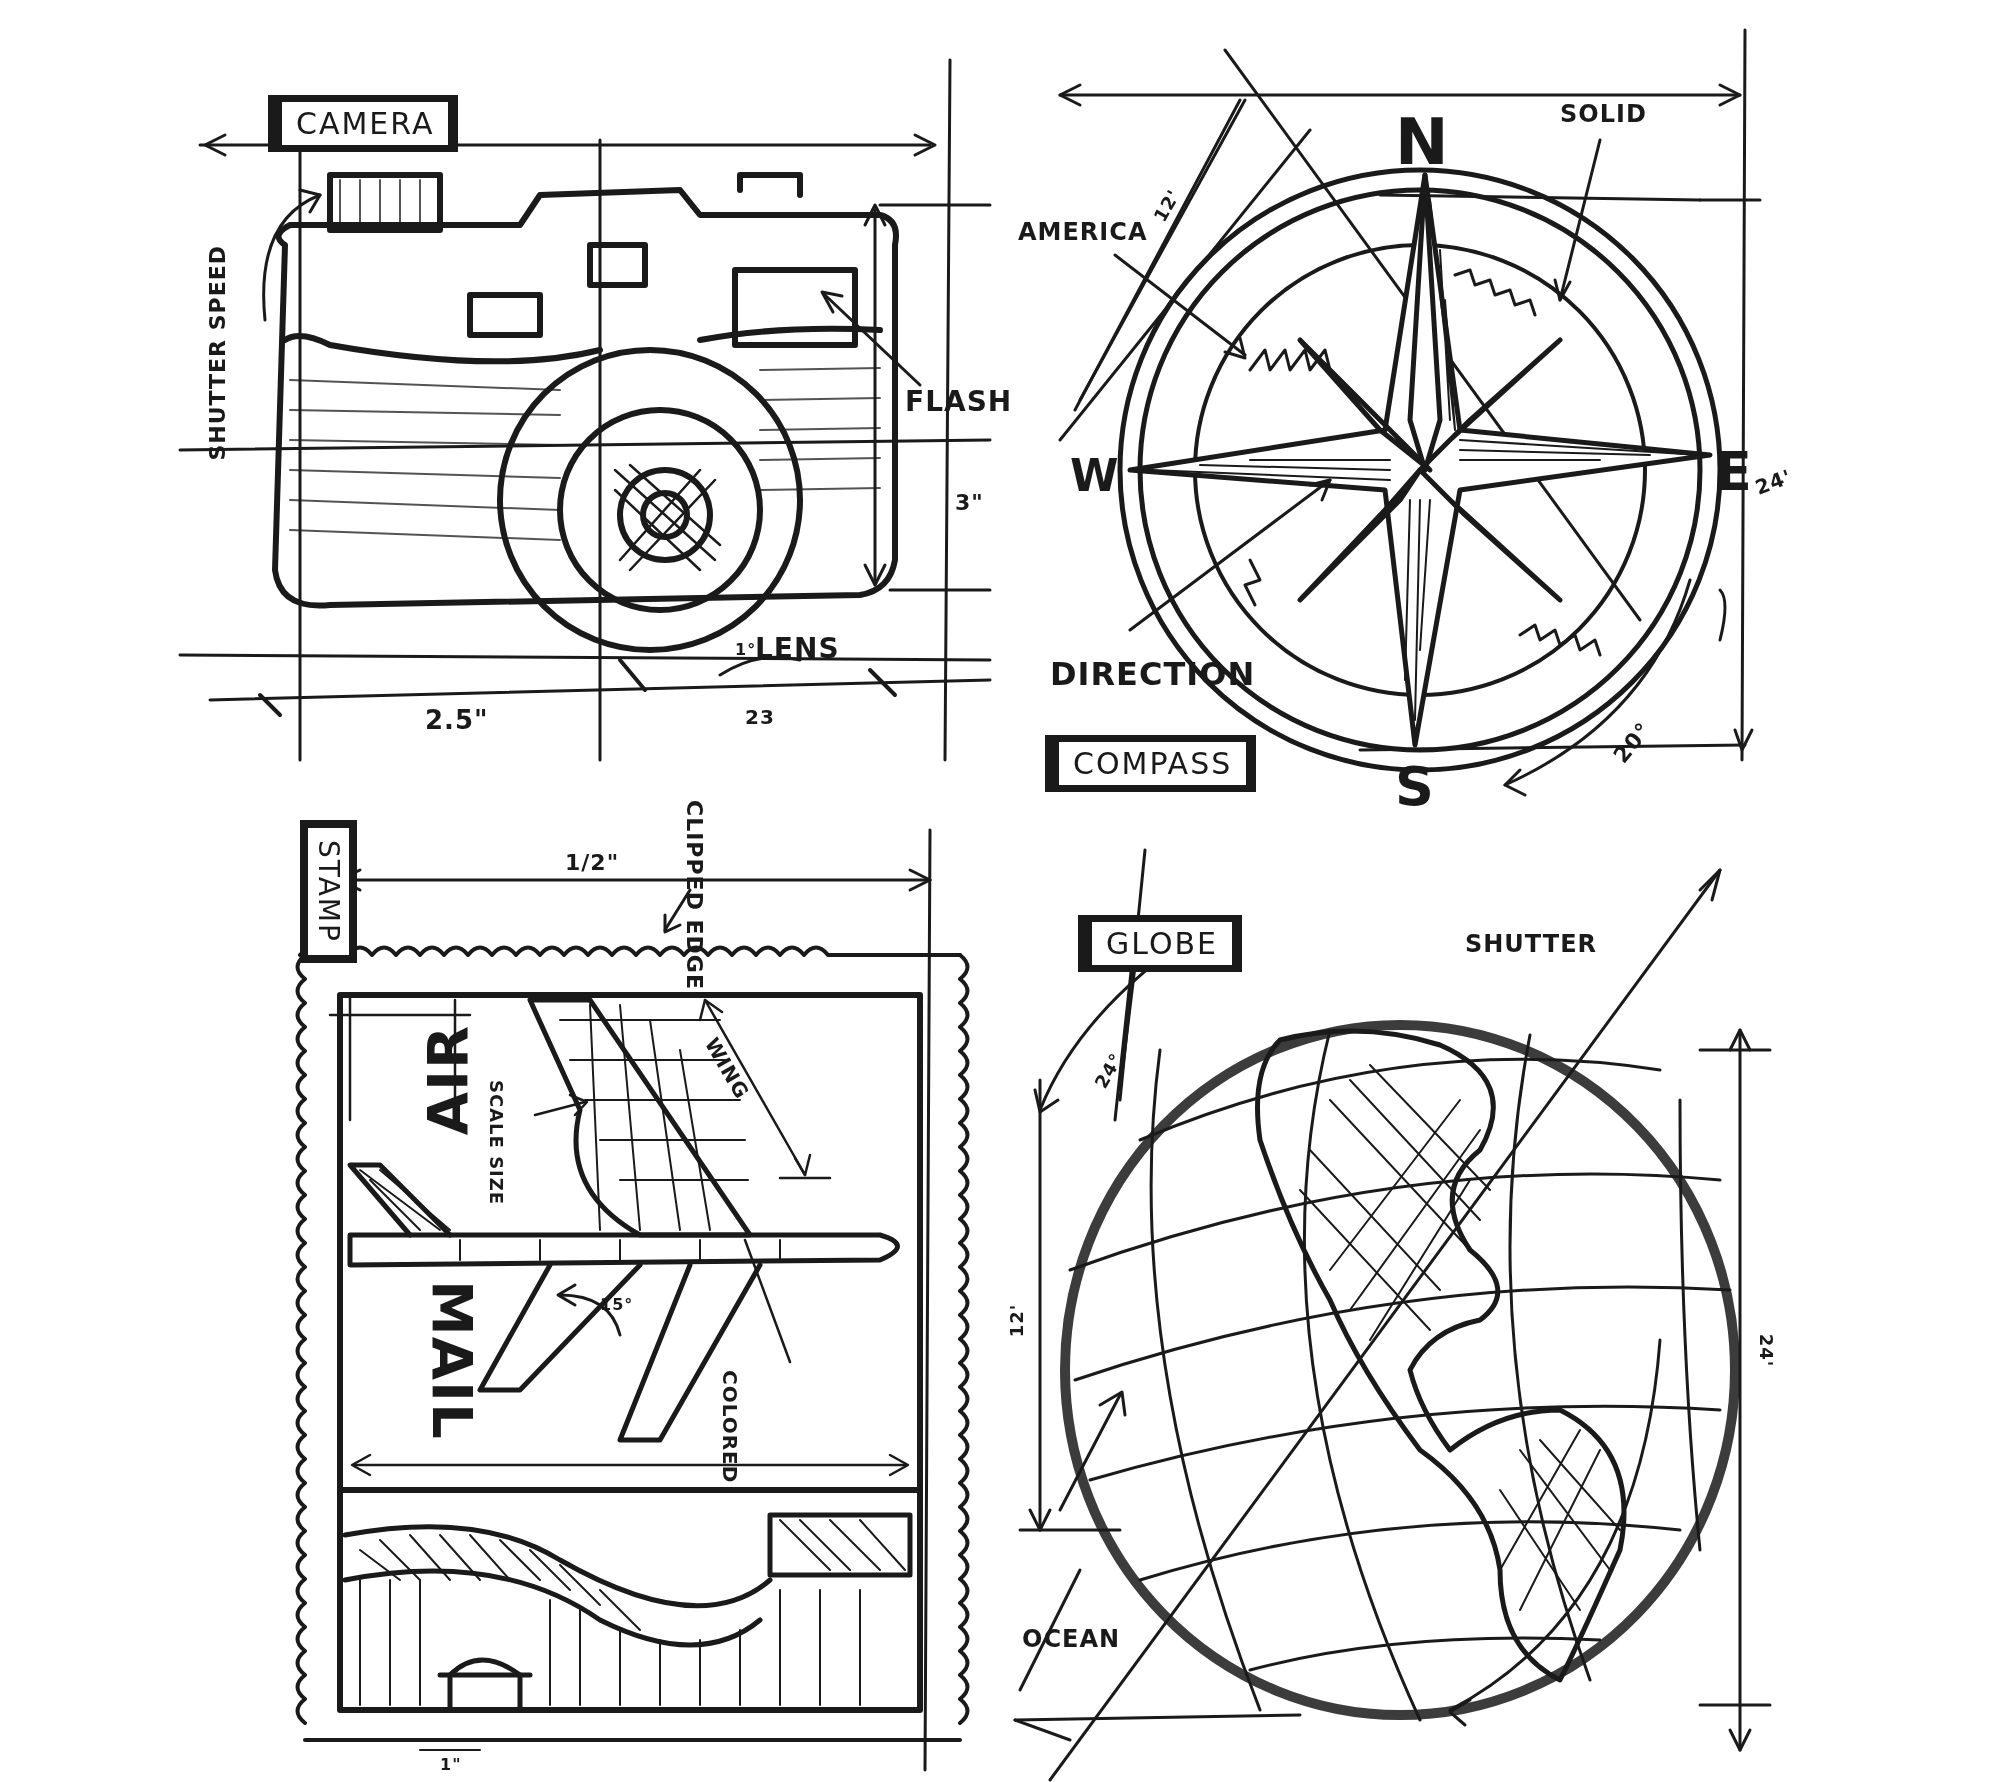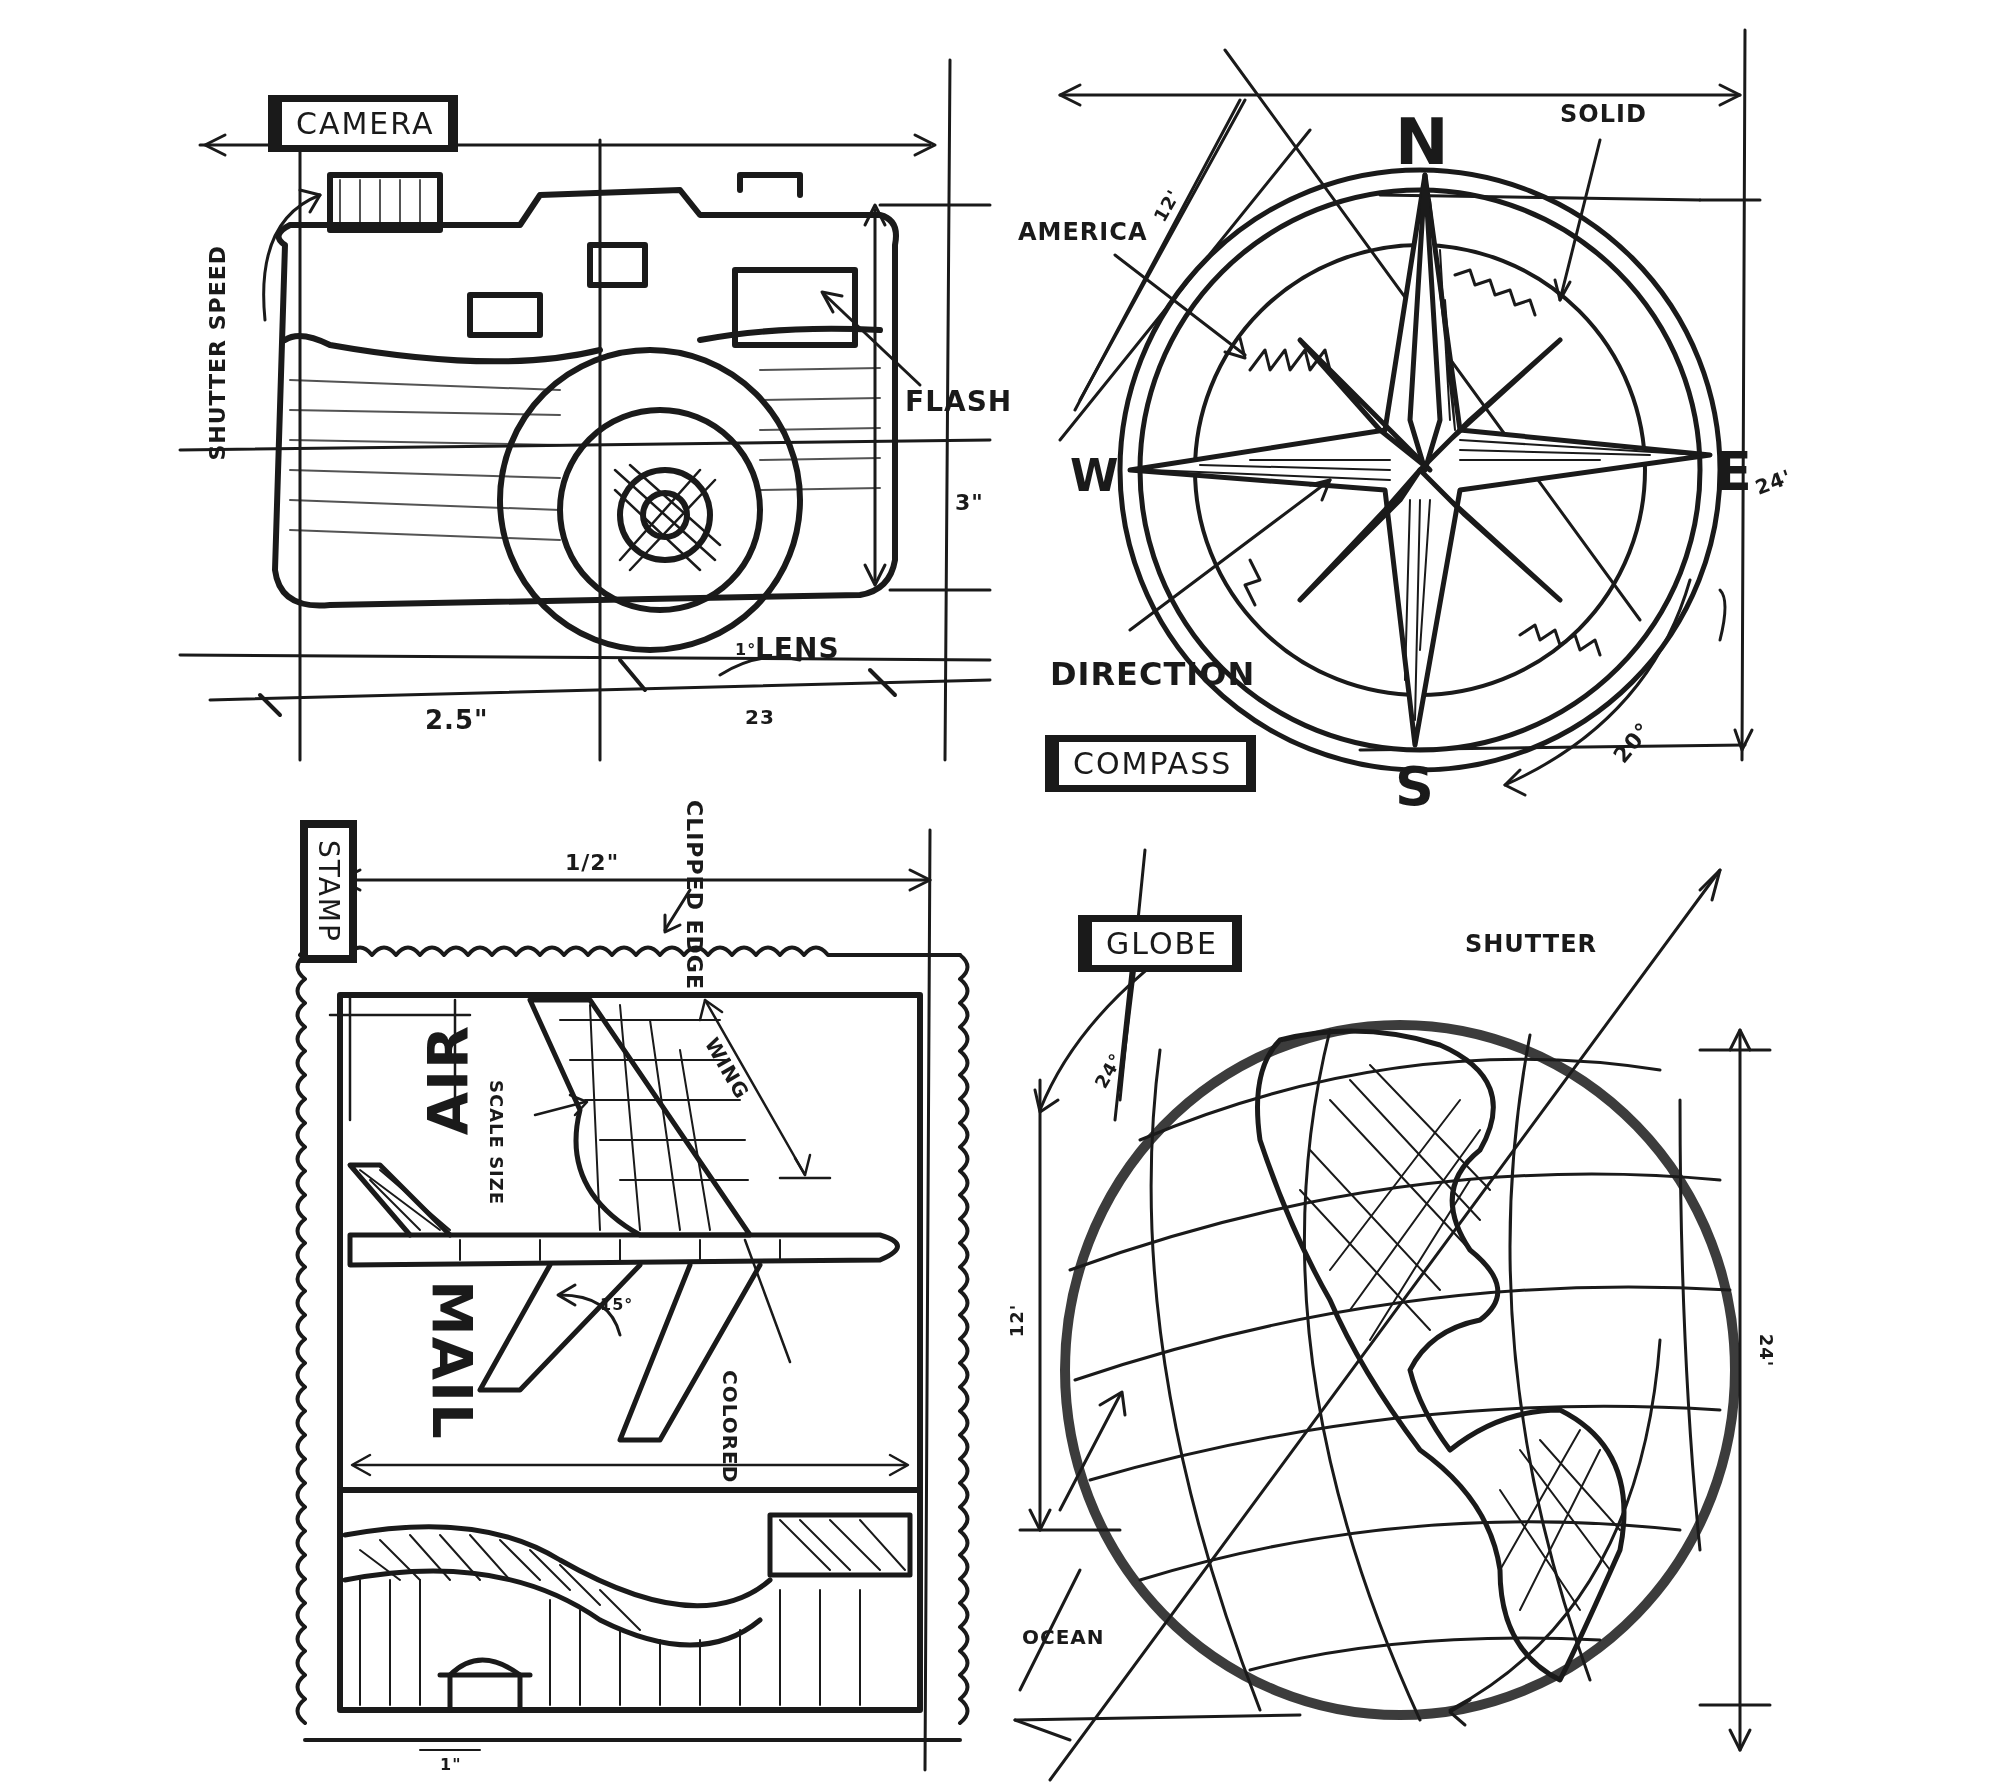--- a/index.html
+++ b/index.html
@@ -330,17 +330,17 @@
       <line x1="135" y1="85" x2="135" y2="85"></line>
       <line x1="140" y1="75" x2="120" y2="240"></line>
       <line x1="145" y1="0" x2="120" y2="250"></line>
       <line x1="60" y1="660" x2="120" y2="545"></line>
       <polyline points="100,555 122,542 125,565"></polyline>
       <line x1="20" y1="840" x2="80" y2="720"></line>
     </g>
   </svg>
   <div class="title-box" style="left:62px;top:65px;margin-left:16px;">GLOBE</div>
   <div class="lbl" style="left:465px;top:80px;font-size:24px;">SHUTTER</div>
-  <div class="lbl" style="left:22px;top:775px;font-size:20px;">OCEAN</div>
+  <div class="lbl" style="left:22px;top:775px;font-size:24px;">OCEAN</div>
   <div class="lbl" style="left:90px;top:210px;font-size:18px;transform:rotate(-60deg);">24°</div>
   <div class="lbl" style="left:0px;top:460px;font-size:18px;transform:rotate(-90deg);">12'</div>
   <div class="lbl" style="left:750px;top:490px;font-size:18px;transform:rotate(90deg);">24'</div>
 </div>
 
 </body></html>

